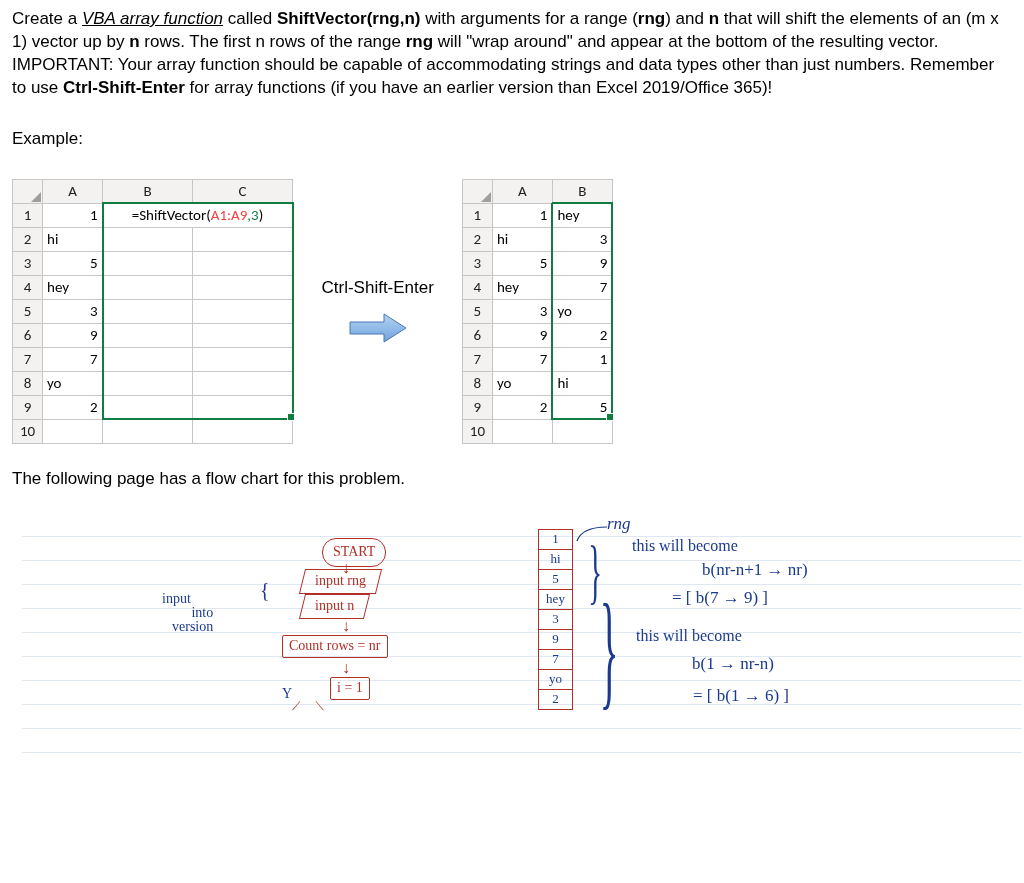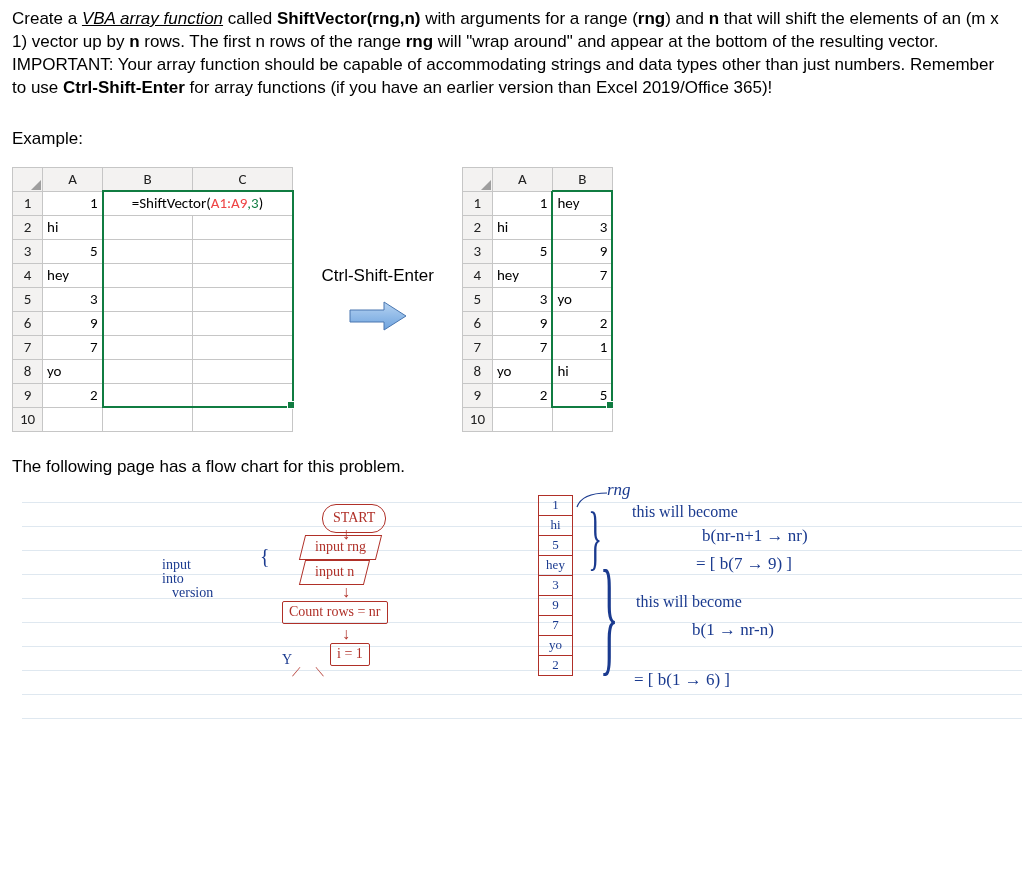--- a/index.html
+++ b/index.html
@@ -18,21 +18,21 @@
     }
     .instructions {
       margin-bottom: 28px;
     }
     .underline-italic {
       text-decoration: underline;
       font-style: italic;
     }
     .bold { font-weight: bold; }
     .example-label {
-      margin-bottom: 16px;
+      margin-bottom: 28px;
     }
     .example-row {
       display: flex;
       align-items: center;
       gap: 28px;
       margin-bottom: 24px;
     }
     
     .excel {
       border-collapse: collapse;
@@ -105,21 +105,21 @@
       font-size: 17px;
     }
     .big-arrow {
       width: 60px;
       height: 36px;
       position: relative;
     }
     .big-arrow svg { width: 100%; height: 100%; }
     .below-note {
       margin-top: 12px;
-      margin-bottom: 0;
+      margin-bottom: 22px;
     }
     
     .sketch-wrap {
       position: relative;
       width: 1000px;
       height: 260px;
       margin-left: 10px;
       background: repeating-linear-gradient(
         to bottom, #ffffff 0px, #ffffff 23px,
         #dfe8f0 23px, #dfe8f0 24px
@@ -333,21 +333,21 @@
   </tbody>
     </table>
 </div>
 
 <p class="below-note">The following page has a flow chart for this problem.</p>
 
 <div class="sketch-wrap">
 
   <div class="abs" style="left:140px; top:55px; font-size:14px;margin-top:24px;">
     <div style="line-height:1;">input</div>
-      <div style="line-height:1;">into</div>
+      <div style="line-height:1;text-align:right;">into</div>
       <div style="line-height:1; margin-left:10px;">version</div>
   </div>
 
   <div class="abs flow-start red" style="left:300px; top:25px;">START</div>
   <div class="abs arrow-down" style="left:320px; top:44px;">↓</div>
   <div class="abs" style="left:238px; top:64px; font-size:20px;">{</div>
   <div class="abs" style="left:280px; top:56px;">
     <div class="flow-parallelogram red"><span>input rng</span></div><br>
     <div class="flow-parallelogram red" style="margin-top:-2px;"><span>input n</span></div>
   </div>
@@ -393,18 +393,18 @@
           <td>2</td>
         </tr>
   </tbody>
     </table>
 
   <div class="abs brace" style="left:556px; top:10px; font-size:72px; font-family:serif; transform:scaleX(0.4);">}</div>
   <div class="abs brace" style="left:556px; top:78px; font-size:130px; font-family:serif; transform:scaleX(0.3); line-height:0.9;">}</div>
 
   <div class="abs" style="left:610px; top:22px; font-size:16px;">this will become</div>
   <div class="abs" style="left:680px; top:46px; font-size:17px;">b(nr-n+1 → nr)</div>
-  <div class="abs" style="left:650px; top:74px; font-size:17px;margin-left:24px;">= [ b(7 → 9) ]</div>
+  <div class="abs" style="left:650px; top:74px; font-size:17px;">= [ b(7 → 9) ]</div>
 
   <div class="abs" style="left:614px; top:112px; font-size:16px;">this will become</div>
   <div class="abs" style="left:670px; top:140px; font-size:17px;">b(1 → nr-n)</div>
-  <div class="abs" style="left:612px; top:172px; font-size:17px;margin-top:18px;">= [ b(1 → 6) ]</div>
+  <div class="abs" style="left:671px; top:172px; font-size:17px;">= [ b(1 → 6) ]</div>
 </div>
 
 </body></html>

